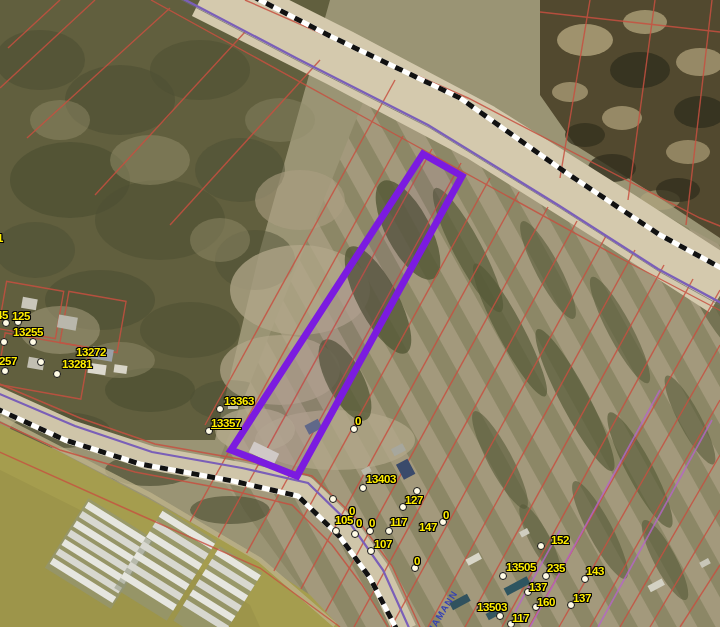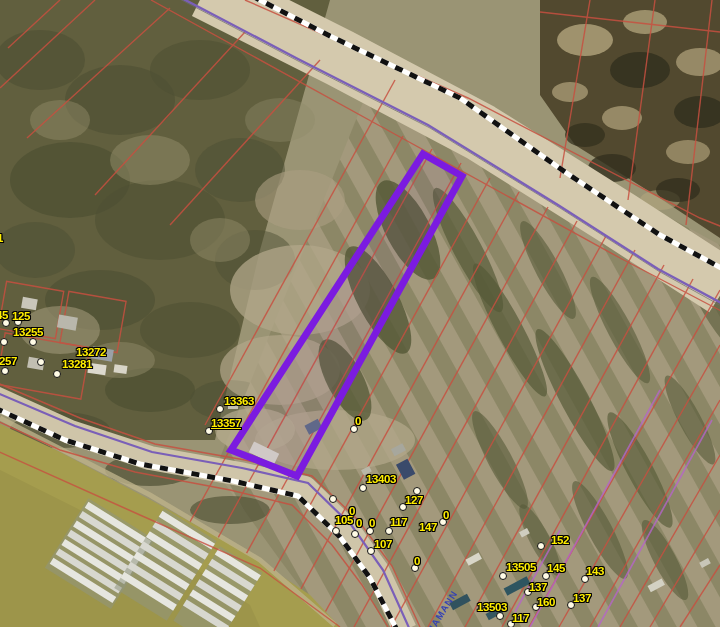--- a/index.html
+++ b/index.html
@@ -330,21 +330,21 @@
       <div class="marker">
         <div class="dot" style="left: 537px; top: 542px;"></div>
         <div class="plabel" style="left: 545px; top: 535px; margin-left: 6px;">152</div>
       </div>
       <div class="marker">
         <div class="dot" style="left: 499px; top: 572px;"></div>
         <div class="plabel" style="left: 506px; top: 562px;">13505</div>
       </div>
       <div class="marker">
         <div class="dot" style="left: 542px; top: 572px;"></div>
-        <div class="plabel" style="left: 547px; top: 563px;">145</div>
+        <div class="plabel" style="left: 547px; top: 563px;">235</div>
       </div>
       <div class="marker">
         <div class="dot" style="left: 581px; top: 575px;"></div>
         <div class="plabel" style="left: 586px; top: 566px;">143</div>
       </div>
       <div class="marker">
         <div class="dot" style="left: 524px; top: 588px;"></div>
         <div class="plabel" style="left: 529px; top: 582px;">137</div>
       </div>
       <div class="marker">

